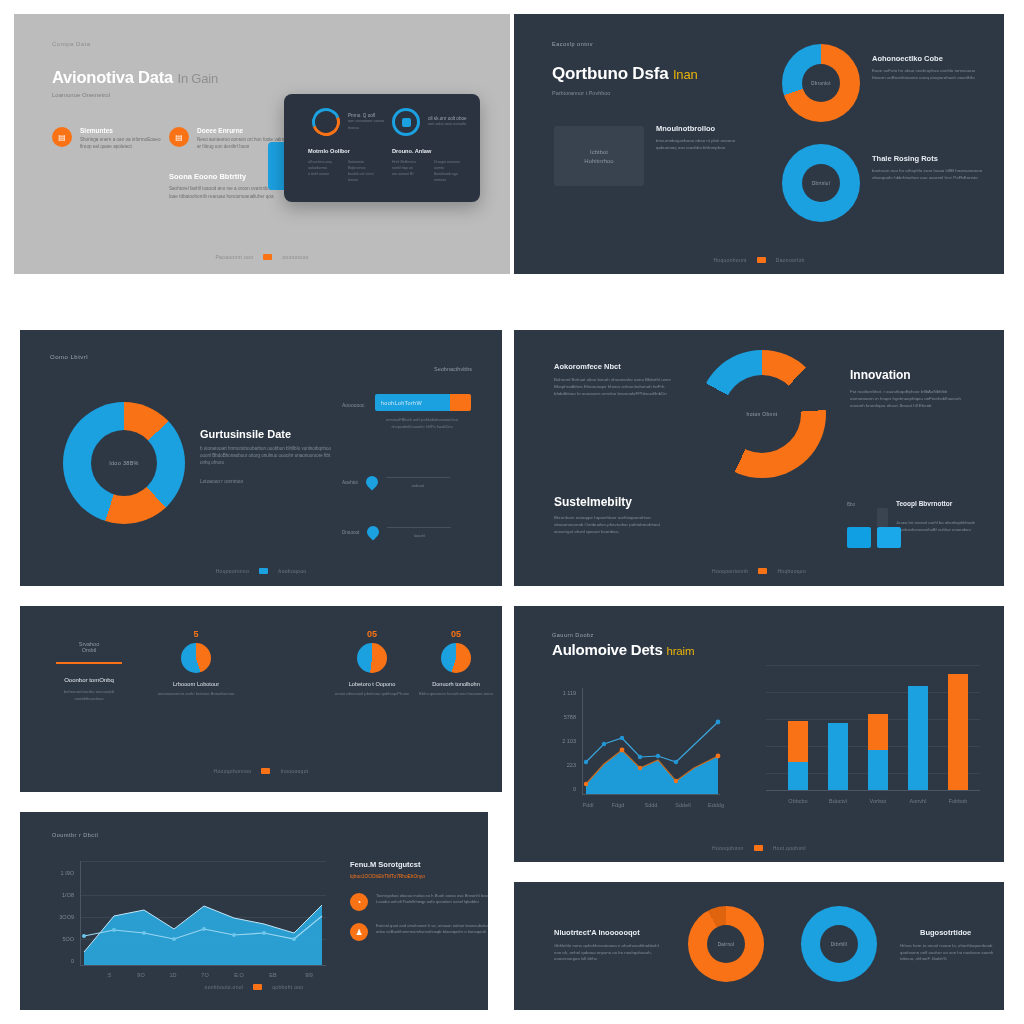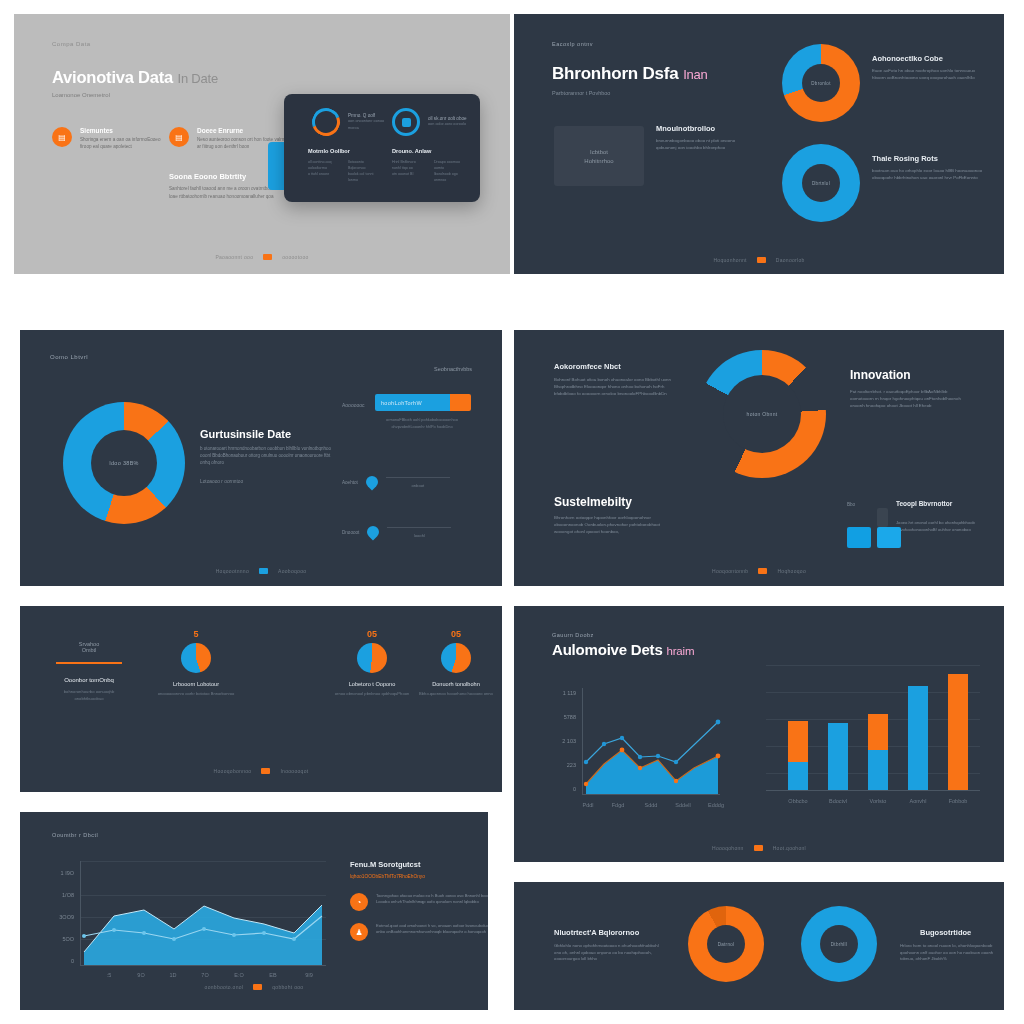--- a/index.html
+++ b/index.html
@@ -8,21 +8,21 @@
     font-family:"Liberation Sans","DejaVu Sans",sans-serif;
     overflow:hidden;
   }
   .deck{position:relative;width:1024px;height:1024px;}
   .slide{position:absolute;overflow:hidden;background:#2e3845;}
   .slide.light{background:#bcbcbc;}
 
   
   .eyebrow{color:#9aa5b1;letter-spacing:.5px;}
   .h1{color:#ffffff;font-weight:bold;letter-spacing:-.2px;}
-  .h1 .thin{font-weight:400;color:#f9a8d4;}
+  .h1 .thin{font-weight:400;color:#eab308;}
   .h2{color:#ffffff;font-weight:bold;}
   .h3{color:#e8edf2;font-weight:bold;}
   .body{color:#7f8b98;line-height:1.55;}
   .accent-text{color:#f97316;}
 
   
   .footer{position:absolute;left:0;right:0;display:flex;align-items:center;
           justify-content:center;gap:10px;}
   .footer .lbl{color:#6b7682;font-size:5px;letter-spacing:.3px;}
   .footer .dot{width:9px;height:6px;border-radius:1px;background:#f97316;}
@@ -72,21 +72,21 @@
 </style>
 </head>
 <body>
 
 <div class="deck">
 
   <div class="slide light" style="left:14px;top:14px;width:496px;height:260px;">
     <div class="eyebrow" style="position:absolute;left:38px;top:27px;font-size:6px;color:#8d8d8d;">Compa Data</div>
     <div class="h1" style="position:absolute;left:38px;top:54px;font-size:16.5px;color:#ffffff;">
       <span>Avionotiva Data</span>
-      <span class="thin" style="font-size:13px;color:#8f8f8f;">In Date</span>
+      <span class="thin" style="font-size:13px;color:#8f8f8f;">In Gain</span>
     </div>
     <div style="position:absolute;left:38px;top:78px;font-size:6px;color:#7e7e7e;">Loamonoe Onemetrol</div>
 
     <div class="feat" style="position:absolute;left:38px;top:113px;width:120px;">
       <div class="circ" style="width:20px;height:20px;font-size:8px;">▤</div>
       <div>
         <div style="font-size:6.5px;font-weight:bold;color:#ffffff;">Siemuntes</div>
         <div style="font-size:4.6px;color:#6f6f6f;line-height:1.6;margin-top:2px;">Shoringa enern a oan oa informoEooeo firoop eal quare apoletect</div>
       </div>
     </div>
@@ -154,21 +154,21 @@
     <div class="footer" style="top:240px;">
       <span class="lbl" style="color:#8d8d8d;">Paoaoonnt ooo</span>
       <span class="dot"></span>
       <span class="lbl" style="color:#8d8d8d;">oooootooo</span>
     </div>
   </div>
 
   <div class="slide" style="left:514px;top:14px;width:490px;height:260px;">
     <div class="eyebrow" style="position:absolute;left:38px;top:27px;font-size:5.5px;">Eacoxlp ontnv</div>
     <div class="h1" style="position:absolute;left:38px;top:50px;font-size:17px;">
-      <span>Bhronhorn Dsfa</span>
+      <span>Qortbuno Dsfa</span>
       <span class="thin" style="font-size:13px;">Inan</span>
     </div>
     <div style="position:absolute;left:38px;top:76px;font-size:5.5px;color:#7f8b98;">Parbtorannor t Povhboo</div>
 
     <div class="minibox" style="left:40px;top:112px;width:90px;height:60px;">
       <span>Icbtbot</span>
       <span>Hohitnrhoo</span>
     </div>
     <div style="position:absolute;left:142px;top:110px;width:95px;">
       <div class="h3" style="font-size:7.5px;">Mnoulnotbrolloo</div>
@@ -452,21 +452,21 @@
 
     <div class="footer" style="top:172px;">
       <span class="lbl">oonbbooto.onol</span>
       <span class="dot"></span>
       <span class="lbl">qobboht ooo</span>
     </div>
   </div>
 
   <div class="slide" style="left:514px;top:882px;width:490px;height:128px;">
     <div style="position:absolute;left:40px;top:46px;width:110px;">
-      <div class="h3" style="font-size:7.5px;">Nluotrtect'A Bqlorornoo</div>
+      <div class="h3" style="font-size:7.5px;">Nluotrtect'A Inoooooqot</div>
       <div class="body" style="font-size:4.3px;margin-top:6px;">Gbhlohlo  nono  ophohhrnootoooo  n  ohurhooohfnobbohl  ono  oh,  onhnl  qoboao  onpono  oo  bo  noohqohoooh,  oooorrourgoo  loll  bhho</div>
     </div>
 
     <div class="donut" style="position:absolute;left:174px;top:24px;width:76px;height:76px;
                 background:conic-gradient(#f97316 0 92%, #e0640d 92% 100%);">
       <div class="hole" style="width:38px;height:38px;">
         <span style="font-size:4.5px;">Datrnol</span>
       </div>
     </div>
     <div class="donut" style="position:absolute;left:287px;top:24px;width:76px;height:76px;

